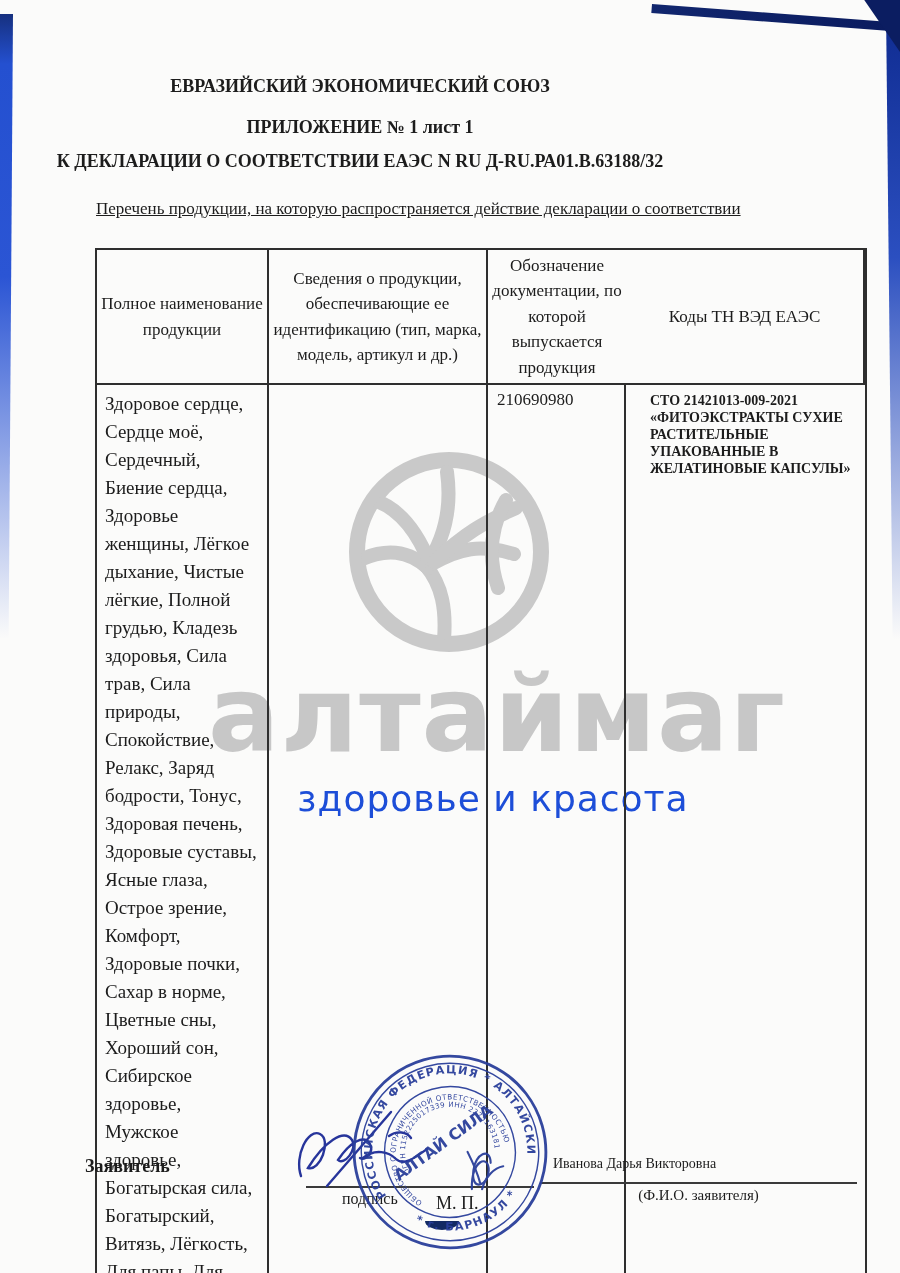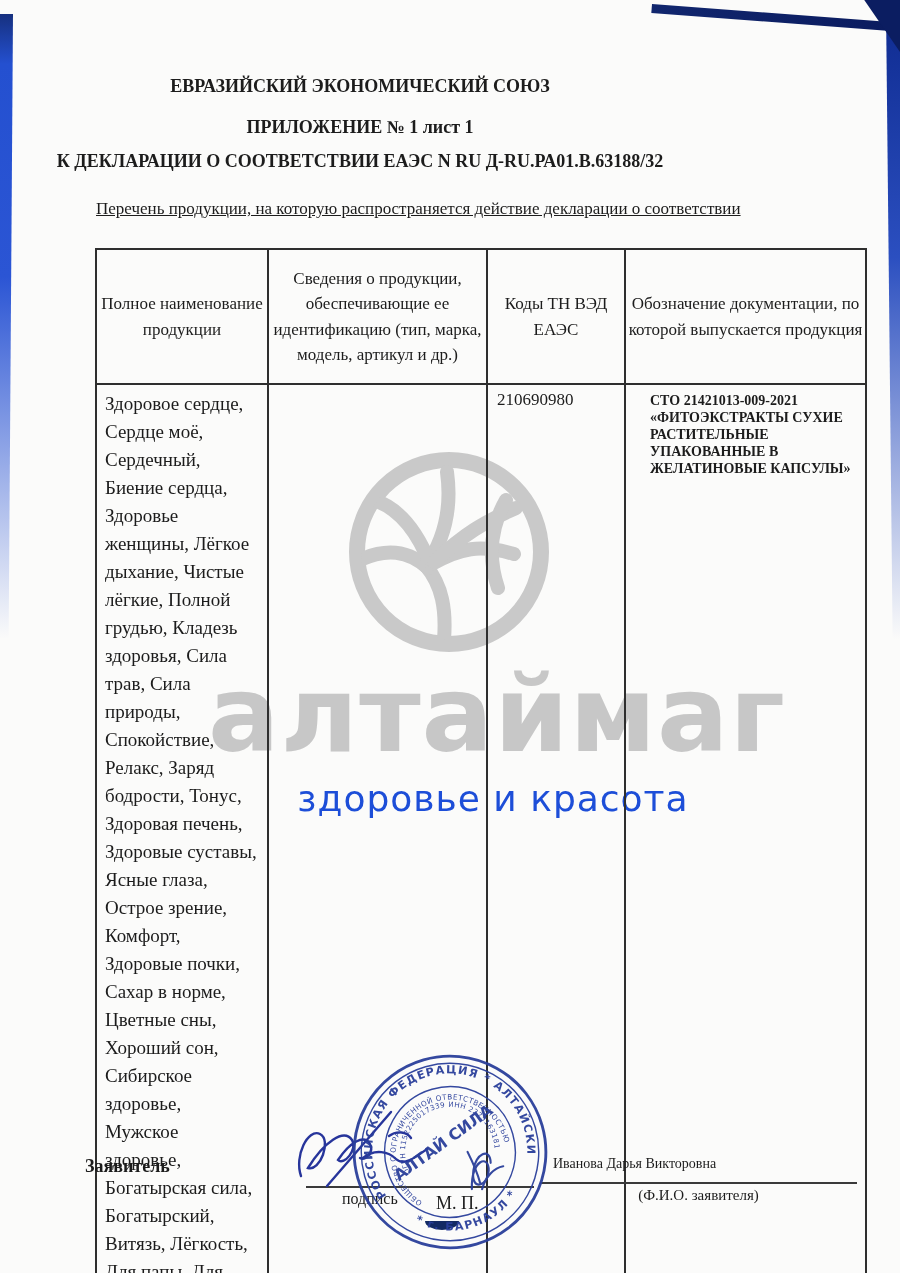--- a/index.html
+++ b/index.html
@@ -90,22 +90,22 @@
   <div class="wm wm-tagline" style="position:absolute;">здоровье и красота</div>
 
   <div class="hdr t1">ЕВРАЗИЙСКИЙ ЭКОНОМИЧЕСКИЙ СОЮЗ</div>
   <div class="hdr t2">ПРИЛОЖЕНИЕ № 1 лист 1</div>
   <div class="hdr t3">К ДЕКЛАРАЦИИ О СООТВЕТСТВИИ ЕАЭС N RU Д-RU.РА01.В.63188/32</div>
   <div class="intro">Перечень продукции, на которую распространяется действие декларации о соответствии</div>
 
   <div class="tbl">
     <div class="cell th">Полное наименование продукции</div>
     <div class="cell th">Сведения о продукции, обеспечивающие ее идентификацию (тип, марка, модель, артикул и др.)</div>
+    <div class="cell th last">Обозначение документации, по которой выпускается продукция</div>
     <div class="cell th">Коды ТН ВЭД ЕАЭС</div>
-    <div class="cell th last">Обозначение документации, по которой выпускается продукция</div>
 
     <div class="cell td names">Здоровое сердце, Сердце моё, Сердечный, Биение сердца, Здоровье женщины, Лёгкое дыхание, Чистые лёгкие, Полной грудью, Кладезь здоровья, Сила трав, Сила природы, Спокойствие, Релакс, Заряд бодрости, Тонус, Здоровая печень, Здоровые суставы, Ясные глаза, Острое зрение, Комфорт, Здоровые почки, Сахар в норме, Цветные сны, Хороший сон, Сибирское здоровье, Мужское здоровье, Богатырская сила, Богатырский, Витязь, Лёгкость, Для папы, Для мамы, Для всей семьи; Боярышник, Брусника, Груша, Жимолость, Калина, Каштан,</div>
     <div class="cell td"></div>
     <div class="cell td code">210690980</div>
     <div class="cell td doc last">СТО 21421013-009-2021 «ФИТОЭКСТРАКТЫ СУХИЕ РАСТИТЕЛЬНЫЕ УПАКОВАННЫЕ В ЖЕЛАТИНОВЫЕ КАПСУЛЫ»</div>
   </div>
 
   <div class="applicant">Заявитель</div>
 
   <svg class="sig-svg" width="155" height="98" viewBox="0 0 155 98">

